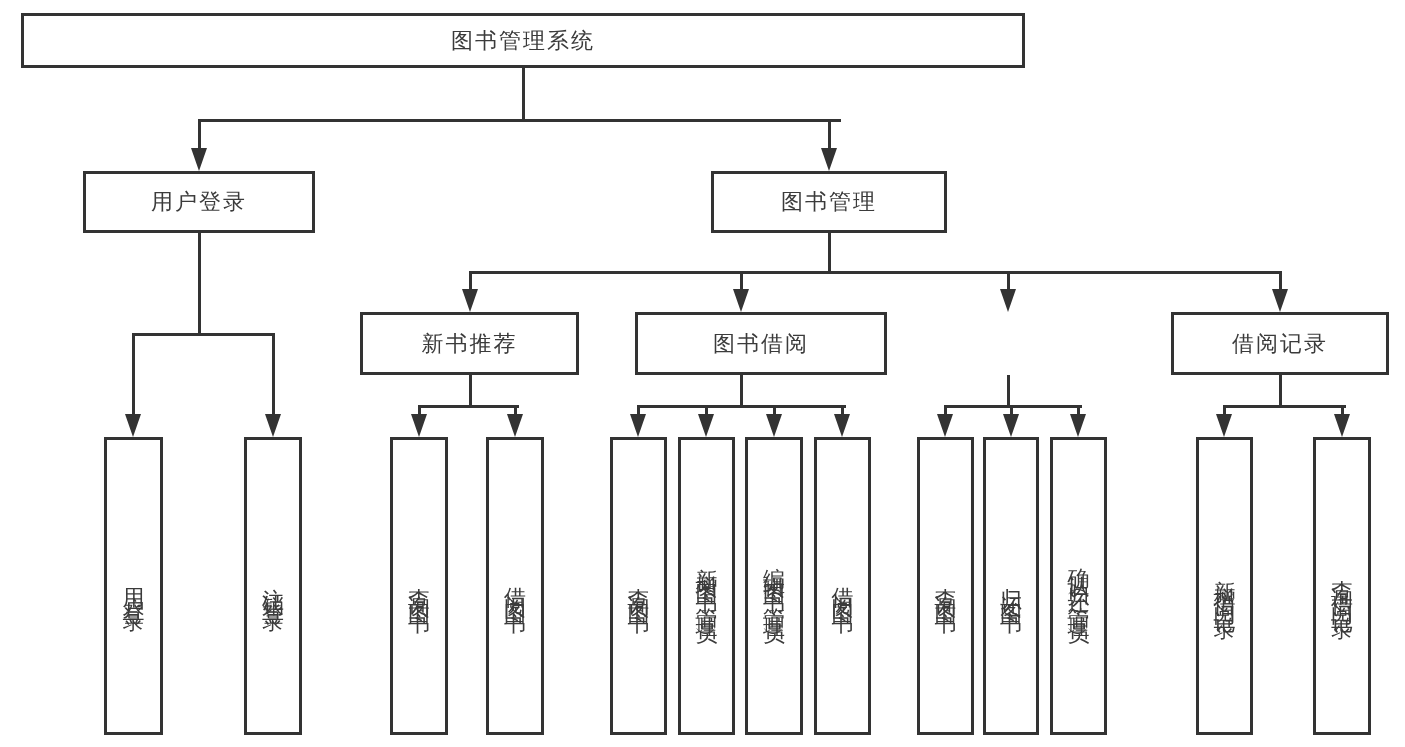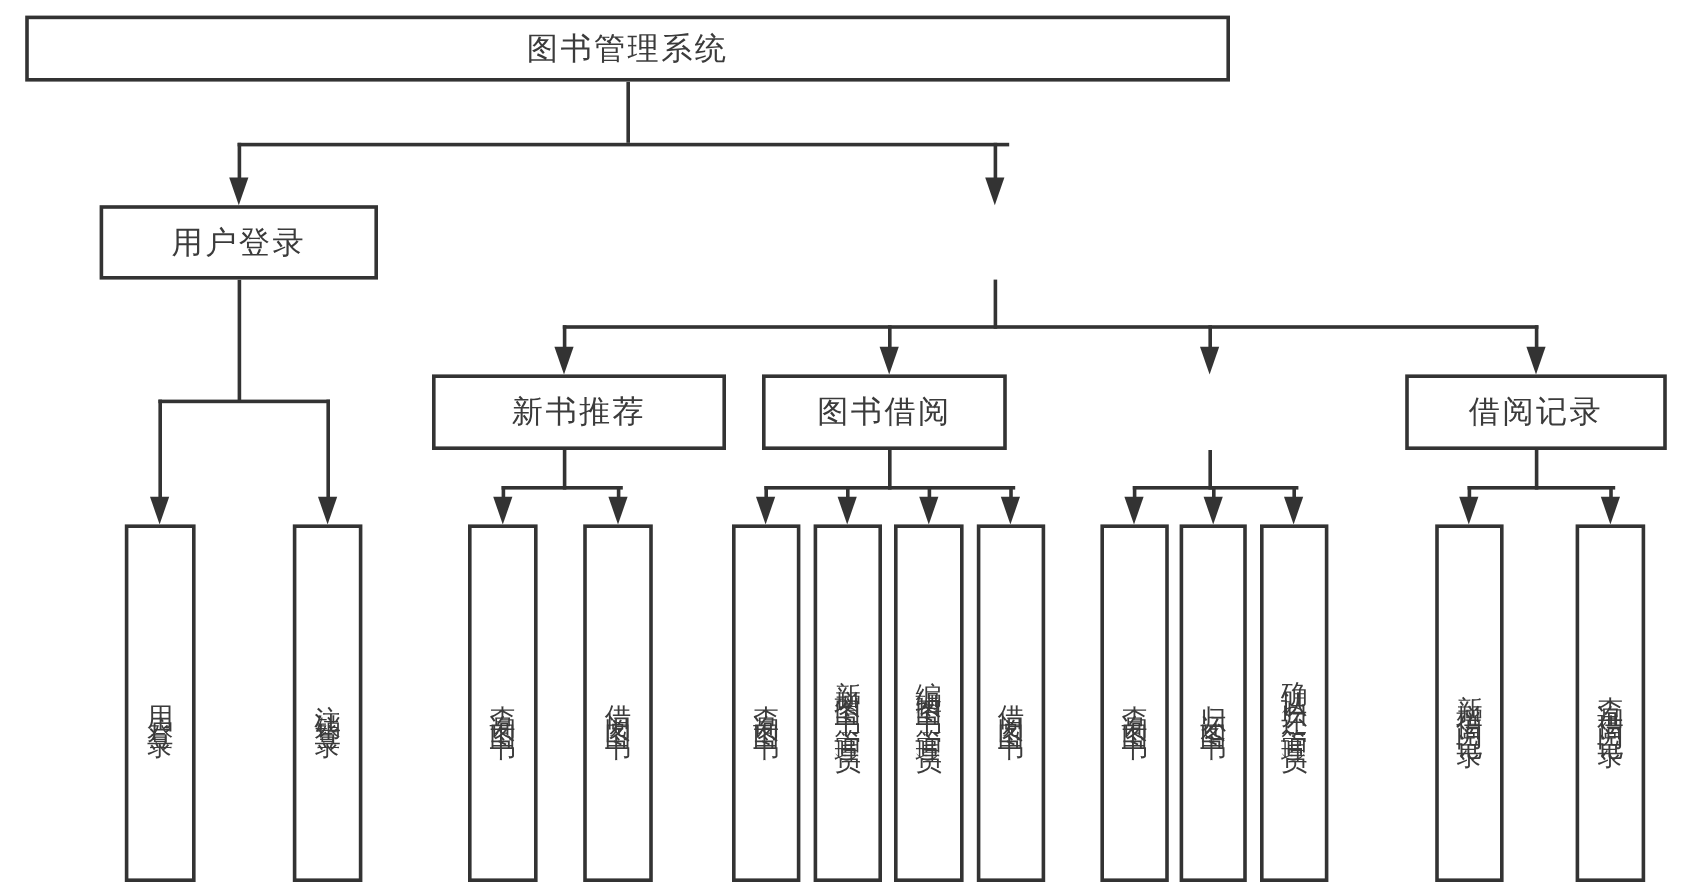--- a/index.html
+++ b/index.html
@@ -15,21 +15,21 @@
     box-sizing:border-box;
     background:#ffffff;
     border:3px solid #333333;
     color:#3b3b3b;
     display:flex;
     align-items:center;
     justify-content:center;
     z-index:2;
   }
   .hbox{
-    font-size:26px;
+    font-size:22px;
     letter-spacing:2px;
     white-space:nowrap;
   }
   .vbox{
     font-size:22px;
     writing-mode:vertical-rl;
     text-orientation:mixed;
     letter-spacing:8px;
     padding:8px 0;
     line-height:1;
@@ -63,41 +63,42 @@
   <div class="box hbox" style="left:21px;top:13px;width:1004px;height:55px">图书管理系统</div>
 
   <div class="vline" style="left:521.5px;top:68px;height:51px"></div>
   <div class="hline" style="left:197.5px;top:119px;width:643px"></div>
   <div class="vline" style="left:197.5px;top:119px;height:31px"></div>
   <div class="arrow" style="left:191px;top:148px"></div>
   <div class="vline" style="left:827.5px;top:119px;height:31px"></div>
   <div class="arrow" style="left:821px;top:148px"></div>
 
   <div class="box hbox" style="left:83px;top:171px;width:232px;height:62px">用户登录</div>
+  <div class="box hbox" style="left:711px;top:171px;width:236px;height:62px">图书管理</div>
 
   <div class="vline" style="left:197.5px;top:233px;height:102px"></div>
   <div class="hline" style="left:131.5px;top:333px;width:143px"></div>
   <div class="vline" style="left:131.5px;top:333px;height:85px"></div>
   <div class="arrow" style="left:125px;top:414px"></div>
   <div class="vline" style="left:271.5px;top:333px;height:85px"></div>
   <div class="arrow" style="left:265px;top:414px"></div>
 
   <div class="vline" style="left:827.5px;top:233px;height:41px"></div>
   <div class="hline" style="left:468.5px;top:271px;width:813px"></div>
   <div class="vline" style="left:468.5px;top:271px;height:23px"></div>
   <div class="arrow" style="left:462px;top:289px"></div>
   <div class="vline" style="left:739.5px;top:271px;height:23px"></div>
   <div class="arrow" style="left:733px;top:289px"></div>
   <div class="vline" style="left:1006.5px;top:271px;height:23px"></div>
   <div class="arrow" style="left:1000px;top:289px"></div>
   <div class="vline" style="left:1278.5px;top:271px;height:23px"></div>
   <div class="arrow" style="left:1272px;top:289px"></div>
 
-  <div class="box hbox" style="left:360px;top:312px;width:245px;height:63px">新书推荐</div>
-  <div class="box hbox" style="left:635px;top:312px;width:204px;height:63px">图书借阅</div>
+  <div class="box hbox" style="left:360px;top:312px;width:219px;height:63px">新书推荐</div>
+  <div class="box hbox" style="left:635px;top:312px;width:252px;height:63px">图书借阅</div>
   <div class="box hbox" style="left:1171px;top:312px;width:218px;height:63px">借阅记录</div>
 
   <div class="vline" style="left:468.5px;top:375px;height:33px"></div>
   <div class="hline" style="left:417.5px;top:405px;width:101px"></div>
   <div class="vline" style="left:417.5px;top:405px;height:13px"></div>
   <div class="arrow" style="left:411px;top:414px"></div>
   <div class="vline" style="left:513.5px;top:405px;height:13px"></div>
   <div class="arrow" style="left:507px;top:414px"></div>
 
   <div class="vline" style="left:739.5px;top:375px;height:33px"></div>

